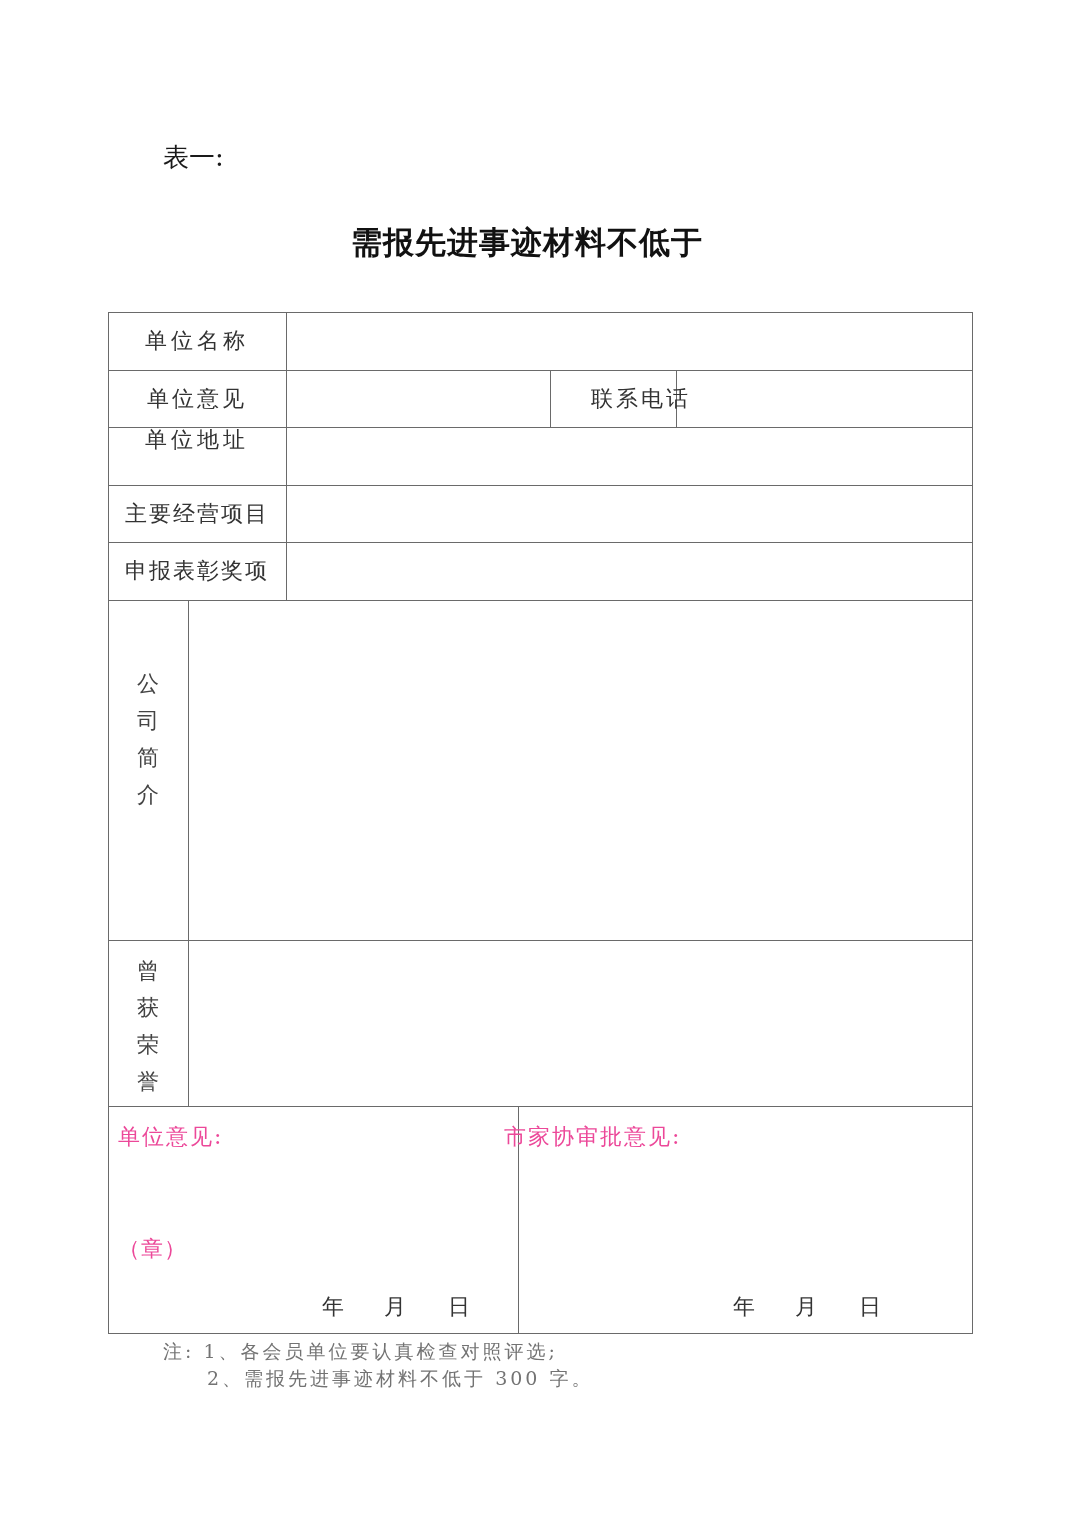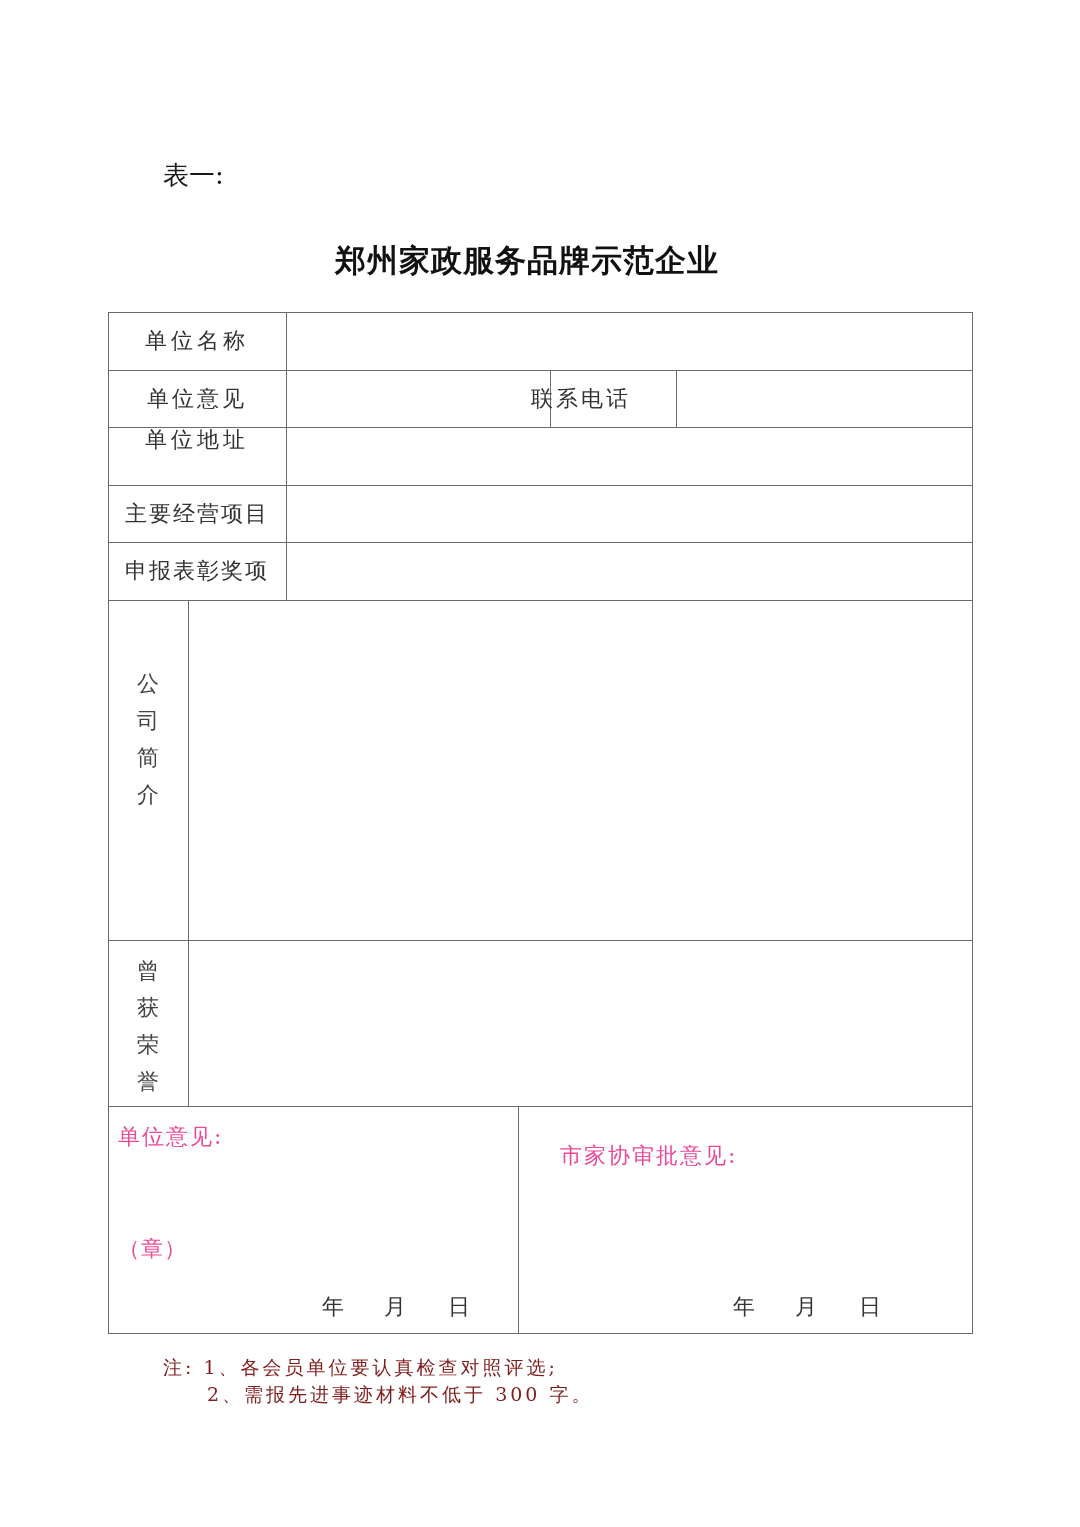--- a/index.html
+++ b/index.html
@@ -1,21 +1,21 @@
 <!DOCTYPE html>
 <html><head>
 <meta charset="utf-8">
 <style>
   html, body { margin:0; padding:0; background:#ffffff; }
   body {
     width:1080px; height:1527px; position:relative; overflow:hidden;
     font-family: "DejaVu Serif", "Liberation Serif", serif;
     color:#222;
   }
-  .abs { position:absolute;margin-top:18px; }
+  .abs { position:absolute; }
   #table-label { left:163px; top:140px; font-size:26px; color:#1a1a1a; }
   #doc-title { left:0; width:1080px; top:222px; text-align:center; font-size:31px; font-weight:bold; color:#111; letter-spacing:1px; padding-left:-25px; }
   #doc-title span { position:relative; left:-13px; }
 
   .grid-line-h { position:absolute; height:0; border-top:1.5px solid #6a6a6a; }
   .grid-line-v { position:absolute; width:0; border-left:1.5px solid #6a6a6a; }
 
   .cell-label {
     position:absolute; display:flex; align-items:center; justify-content:center;
     font-size:22px; color:#333; letter-spacing:4px;text-align:center;
@@ -27,27 +27,27 @@
     font-size:22px; color:#444; line-height:37px;
   }
   .award-row { position:absolute; left:297px; top:554px; display:flex; align-items:center; font-size:22px; color:#333; letter-spacing:3.6px; white-space:nowrap; }
   .checkbox {
     display:inline-block; width:15px; height:15px; border:2.5px solid #111; margin-right:3px; box-sizing:border-box; vertical-align:middle; cursor:pointer; background:#fff;
   }
   .award-option { display:inline-flex; align-items:center; cursor:pointer; }
   .opinion-label { position:absolute; font-size:22px; color:#ec4899; letter-spacing:2px; }
   .date-row { position:absolute; font-size:22px; color:#333; display:flex; }
   .date-row span { display:inline-block; }
-  .notes { position:absolute; left:163px; font-size:19px; color:#7f1d1d; letter-spacing:3px;margin-top:16px; }
+  .notes { position:absolute; left:163px; font-size:19px; color:#737373; letter-spacing:3px; }
 </style>
 </head>
 <body>
 
 <div class="abs" id="table-label">表一:</div>
-<div class="abs" id="doc-title"><span>郑州家政服务品牌示范企业</span></div>
+<div class="abs" id="doc-title"><span>需报先进事迹材料不低于</span></div>
 
 <div>
 
   <div class="grid-line-h" style="left:108px; top:312px; width:865px;"></div>
   <div class="grid-line-h" style="left:108px; top:370px; width:865px;"></div>
   <div class="grid-line-h" style="left:108px; top:427px; width:865px;"></div>
   <div class="grid-line-h" style="left:108px; top:485px; width:865px;"></div>
   <div class="grid-line-h" style="left:108px; top:542px; width:865px;"></div>
   <div class="grid-line-h" style="left:108px; top:600px; width:865px;"></div>
   <div class="grid-line-h" style="left:108px; top:940px; width:865px;"></div>
@@ -60,21 +60,21 @@
   <div class="grid-line-v" style="left:550px; top:370px; height:57px;"></div>
   <div class="grid-line-v" style="left:676px; top:370px; height:57px;"></div>
   <div class="grid-line-v" style="left:188px; top:600px; height:506px;"></div>
   <div class="grid-line-v" style="left:518px; top:1106px; height:227px;"></div>
 
   <div class="cell-label" style="left:108px; top:312px; width:178px; height:58px;">单位名称</div>
   <div class="field editable" style="left:288px; top:314px; width:683px; height:55px;"></div>
 
   <div class="cell-label" style="left:108px; top:370px; width:178px; height:57px; letter-spacing:3px;">单位意见</div>
   <div class="field editable" style="left:288px; top:372px; width:261px; height:54px;"></div>
-  <div class="cell-label" style="left:518px; top:370px; width:126px; height:57px; letter-spacing:3px;">联系电话</div>
+  <div class="cell-label" style="left:578px; top:370px; width:126px; height:57px; letter-spacing:3px;">联系电话</div>
   <div class="field editable" style="left:678px; top:372px; width:293px; height:54px;"></div>
 
   <div class="cell-label" style="left:108px; top:411px; width:178px; height:58px;">单位地址</div>
   <div class="field editable" style="left:288px; top:429px; width:683px; height:55px;"></div>
 
   <div class="cell-label" style="left:108px; top:485px; width:178px; height:57px; letter-spacing:2px;">主要经营项目</div>
   <div class="field editable" style="left:288px; top:487px; width:683px; height:54px;"></div>
 
   <div class="cell-label" style="left:108px; top:542px; width:178px; height:58px; letter-spacing:2px;">申报表彰奖项</div>
   <div class="award-row">
@@ -99,21 +99,21 @@
   <div class="field editable" style="left:110px; top:1108px; width:407px; height:224px;"></div>
   <div class="opinion-label" style="left:118px; top:1122px;">单位意见:</div>
   <div class="opinion-label" style="left:118px; top:1234px; letter-spacing:1px;">（章）</div>
   <div class="date-row" style="left:322px; top:1292px;">
     <span style="width:62px;">年</span>
     <span style="width:64px;">月</span>
     <span>日</span>
   </div>
 
   <div class="field editable" style="left:520px; top:1108px; width:451px; height:224px;"></div>
-  <div class="opinion-label" style="left:560px; top:1122px;margin-top:19px;">市家协审批意见:</div>
+  <div class="opinion-label" style="left:504px; top:1122px;">市家协审批意见:</div>
   <div class="date-row" style="left:733px; top:1292px;">
     <span style="width:62px;">年</span>
     <span style="width:64px;">月</span>
     <span>日</span>
   </div>
 </div>
 
 <div class="notes" style="top:1339px;">注: 1、各会员单位要认真检查对照评选;</div>
 <div class="notes" style="top:1366px; left:207px;text-align:right;">2、需报先进事迹材料不低于 300 字。</div>
 

